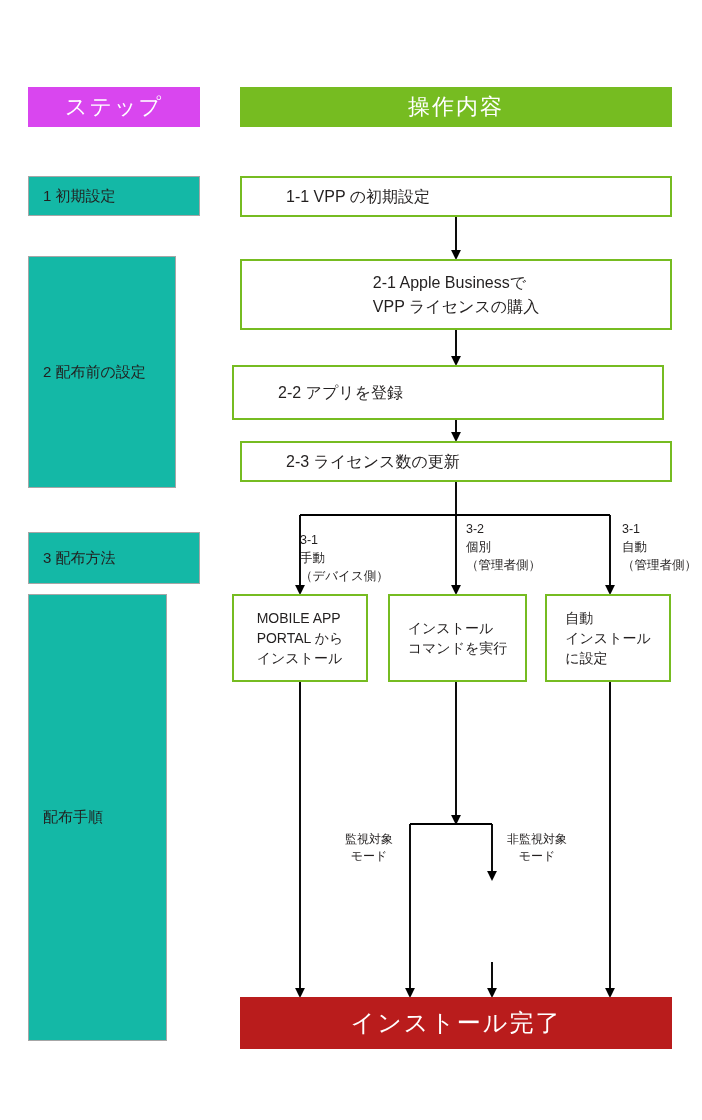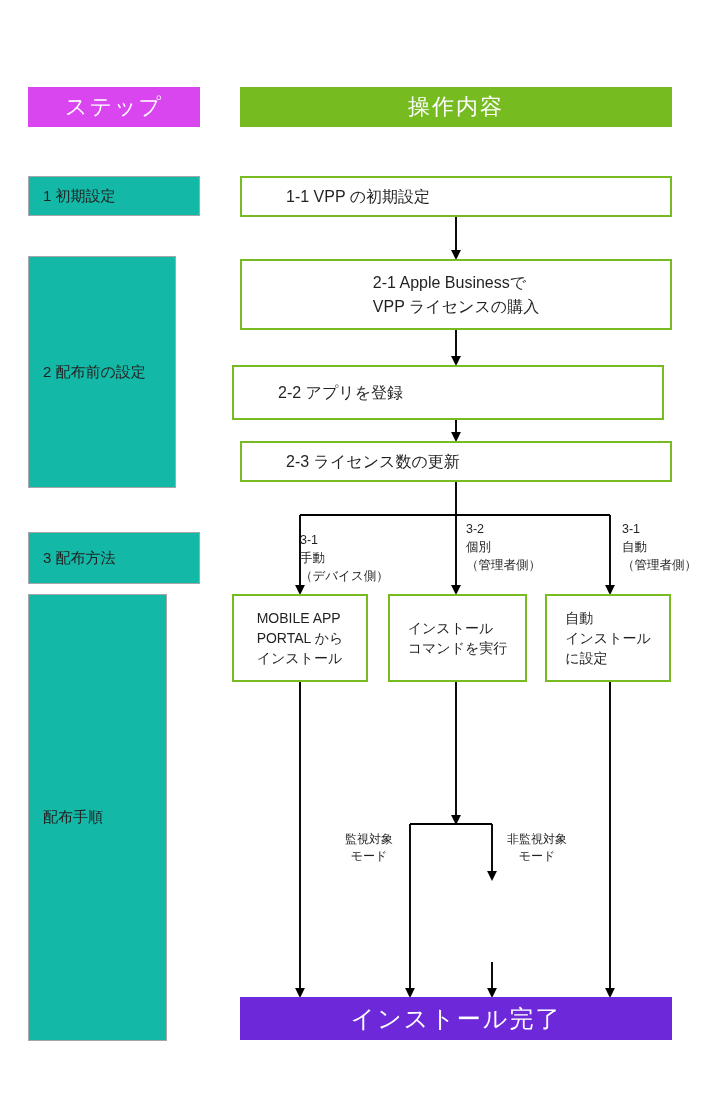--- a/index.html
+++ b/index.html
@@ -66,22 +66,22 @@
   .b23 { left: 240px; top: 441px; width: 432px; height: 41px; }
 
   .b31 { left: 232px; top: 594px; width: 136px; height: 88px; font-size: 14px; }
   .b32 { left: 388px; top: 594px; width: 139px; height: 88px; font-size: 14px; }
   .b33 { left: 545px; top: 594px; width: 126px; height: 88px; font-size: 14px; }
 
   .bdev { left: 450px; top: 880px; width: 85px; height: 82px; font-size: 13px; }
 
   
   .finalbar {
-    left: 240px; top: 997px; width: 432px; height: 43px;
-    background: #6d28d9;
+    left: 240px; top: 997px; width: 432px; height: 52px;
+    background: #b91c1c;
     display: flex; align-items: center; justify-content: center;
     color: #ffffff; font-size: 24px; letter-spacing: 2px;
   }
 
   
   .blabel {
     font-size: 12.5px;
     line-height: 1.42;
     color: #221f1f;
     white-space: pre-line;

